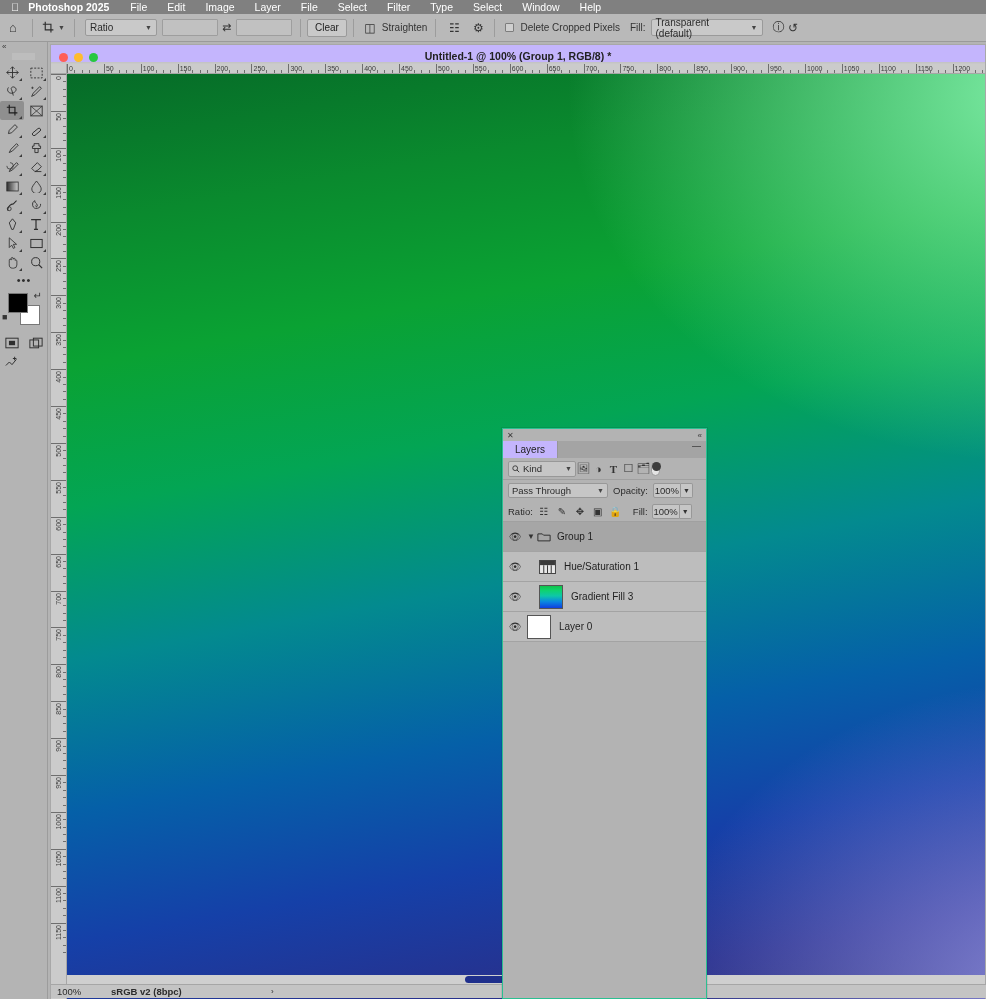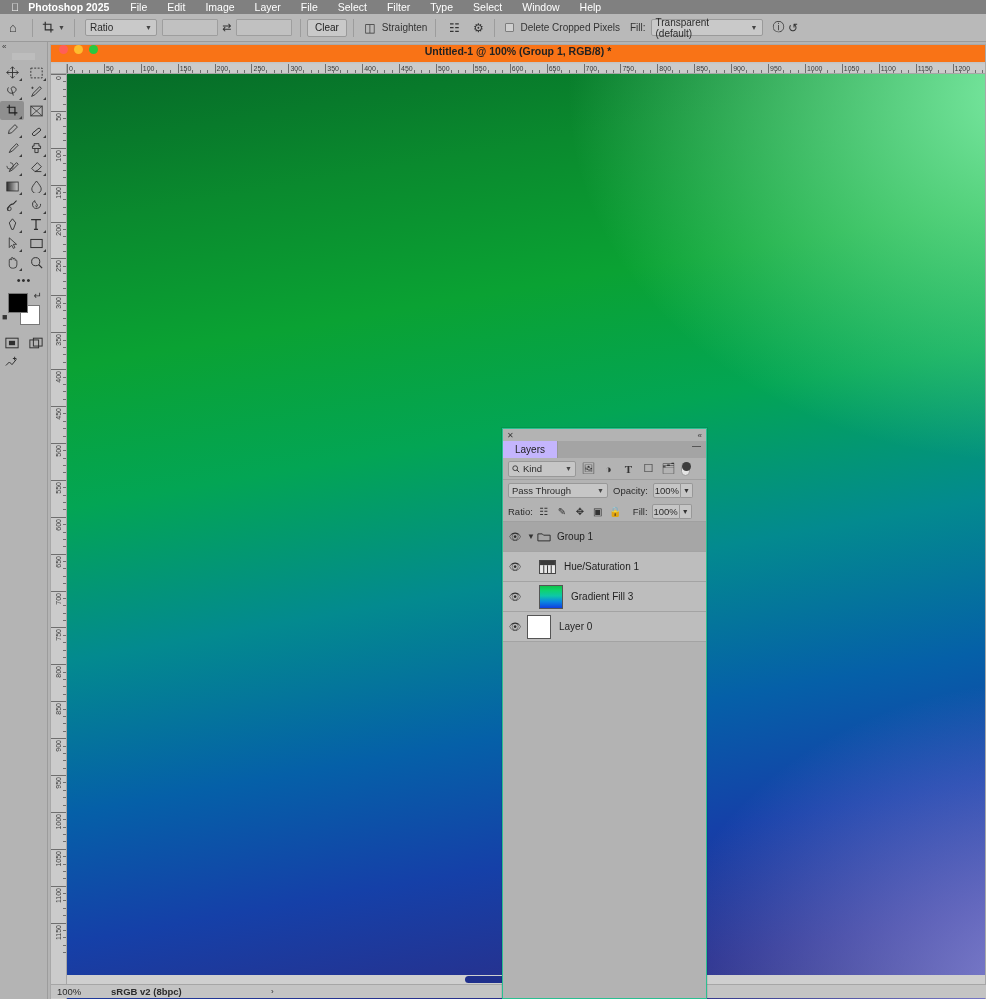--- a/index.html
+++ b/index.html
@@ -94,22 +94,22 @@
   .qm-row { display:flex; width:48px; }
   .qm-cell { width:24px; height:18px; display:flex; align-items:center; justify-content:center; position:relative;}
   #tb-last { width:48px; height:20px; display:flex; align-items:center; justify-content:flex-start; padding-left:5px;}
 
   
   #docwin {
     position: absolute; left: 50px; top: 44px; width: 936px; height: 955px;
     background: #c8c8c8; border: 1px solid #a8a8a8;
   }
   #titlebar {
-    position: relative; height: 18px; background: #f97316;
-    border-bottom: 1px solid #c4c4c4; display: flex; align-items: flex-start;
+    position: relative; height: 18px; background: #c4b5fd;
+    border-bottom: 1px solid #c4c4c4; display: flex; align-items: flex-end;
   }
   .traffic { display: flex; gap: 6px; padding-left: 8px; }
   .tl { width: 9px; height: 9px; border-radius: 50%; }
   .tl.r { background: #ff5f57; }
   .tl.y { background: #febc2e; }
   .tl.g { background: #28c840; }
   #doctitle {
     position: absolute; left: 0; right: 0; text-align: center;
     font-size: 10.5px; font-weight: bold; color: #222;
   }
@@ -183,21 +183,21 @@
     position: relative;
   }
   #lp-tab {
     background: #c4b5fd; padding: 0 12px; display: flex; align-items: center;
     font-size: 10px; color: #222; border-right: 1px solid #969696;
   }
   #lp-menu { position: absolute; right: 5px; top: 5px; width: 9px; height: 7px;
     background: linear-gradient(#555 0 1px, transparent 1px 3px) repeat-y; }
   #lp-filter {
     height: 22px; background: #b3b3b3; display: flex; align-items: center;
-    padding: 0 5px; gap: 5px; border-bottom: 1px solid #a0a0a0;
+    padding: 0 5px; border-bottom: 1px solid #a0a0a0;
   }
   #lp-kind {
     width: 68px; height: 16px; background: #c6c6c6; border: 1px solid #989898;
     border-radius: 2px; display: flex; align-items: center; gap: 3px;
     padding: 0 3px; font-size: 9.5px; color: #2b2b2b; justify-content: space-between;
   }
   .fi { width: 15px; text-align: center; color: #333; font-size: 11px; }
   #lp-toggle { width: 9px; height: 14px; background:#e3e3e3; border-radius:5px;
                border:1px solid #9a9a9a; position:relative; }
   #lp-toggle .knob { position:absolute; left:0px; top:-1px; width:9px; height:9px;

